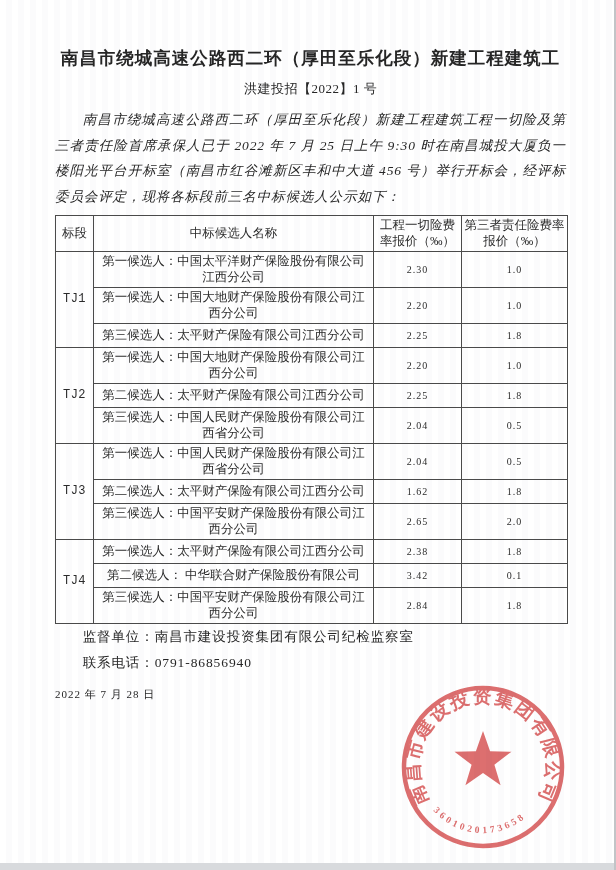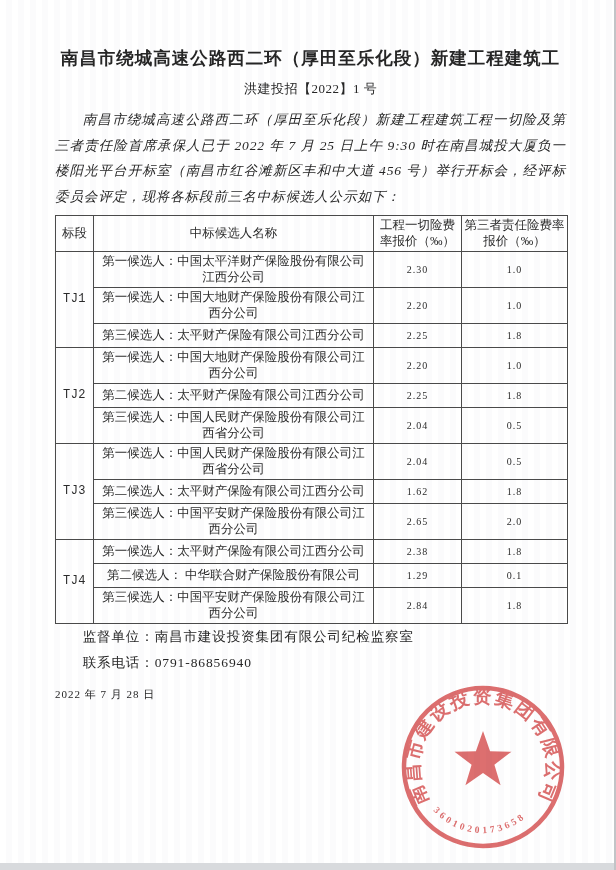--- a/index.html
+++ b/index.html
@@ -149,21 +149,21 @@
       </tr>
 
       <tr class="single">
         <td class="lot-cell" rowspan="3">TJ4</td>
         <td>第一候选人：太平财产保险有限公司江西分公司</td>
         <td class="rate-cell">2.38</td>
         <td class="rate-cell">1.8</td>
       </tr>
       <tr class="single">
         <td>第二候选人： 中华联合财产保险股份有限公司</td>
-        <td class="rate-cell">1.29</td>
+        <td class="rate-cell">3.42</td>
         <td class="rate-cell">0.1</td>
       </tr>
       <tr>
         <td>第三候选人：中国平安财产保险股份有限公司江西分公司</td>
         <td class="rate-cell">2.84</td>
         <td class="rate-cell">1.8</td>
       </tr>
     </tbody>
       </table>
 

